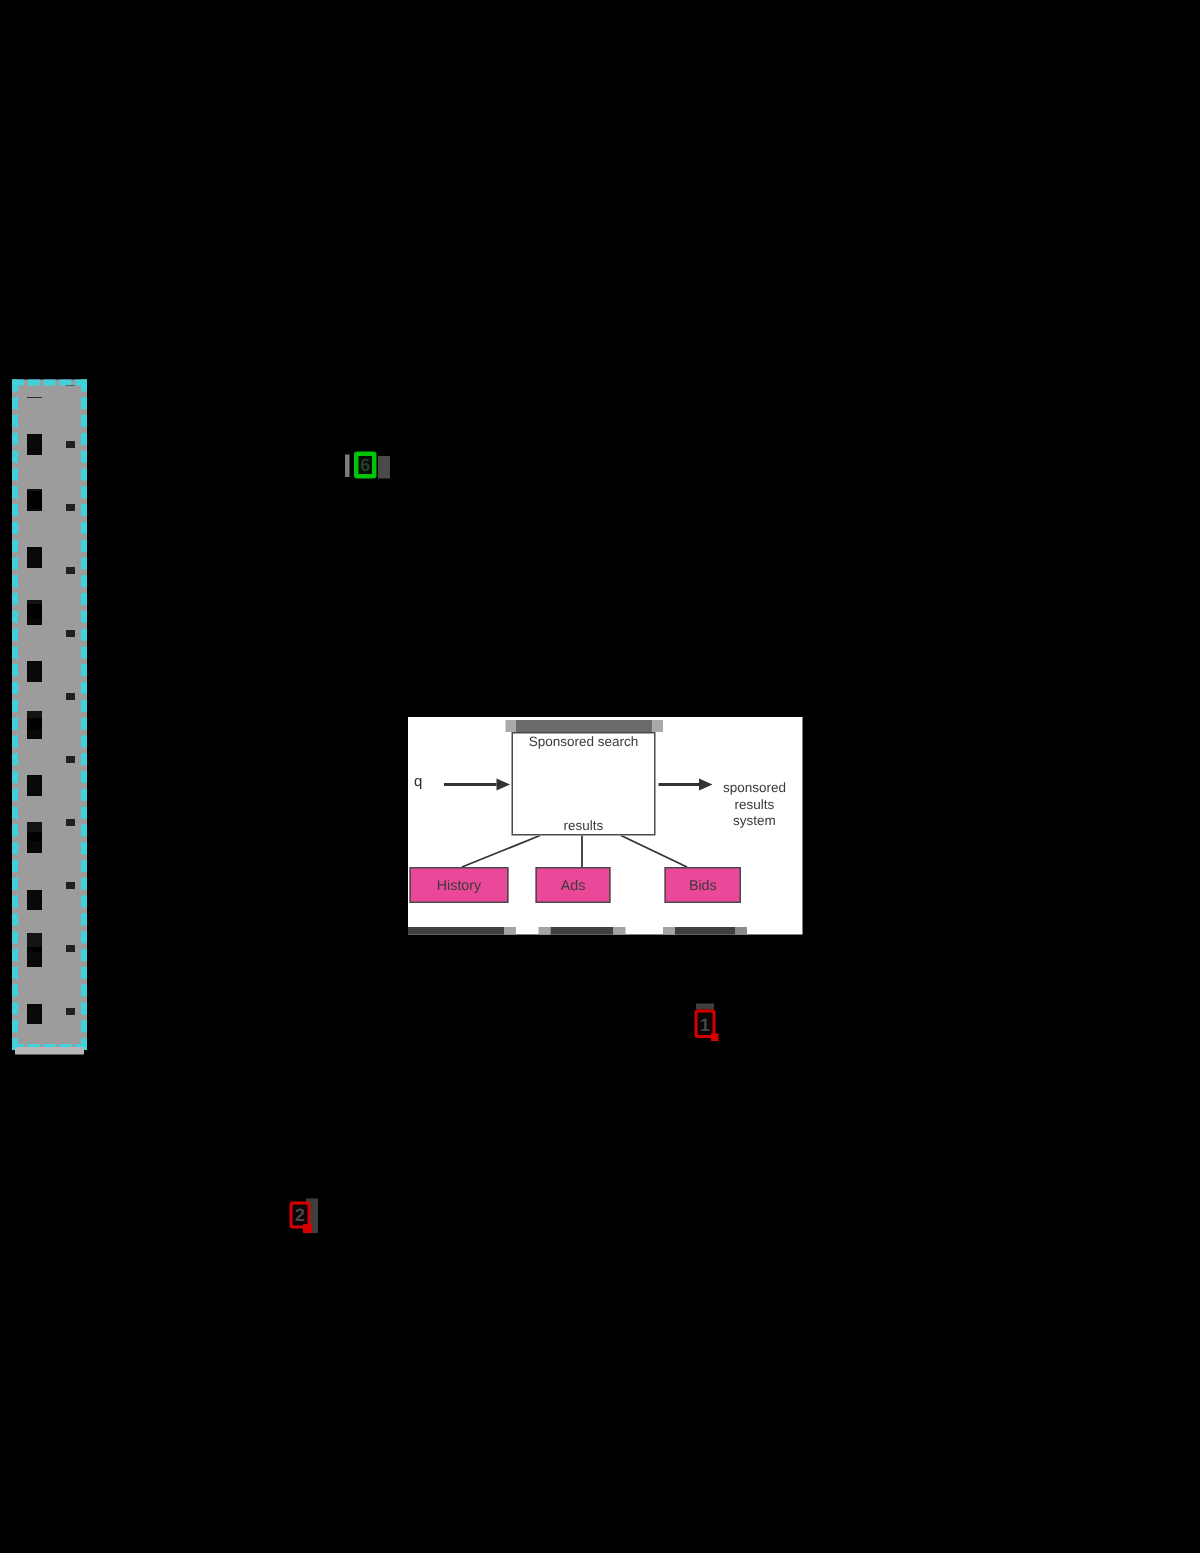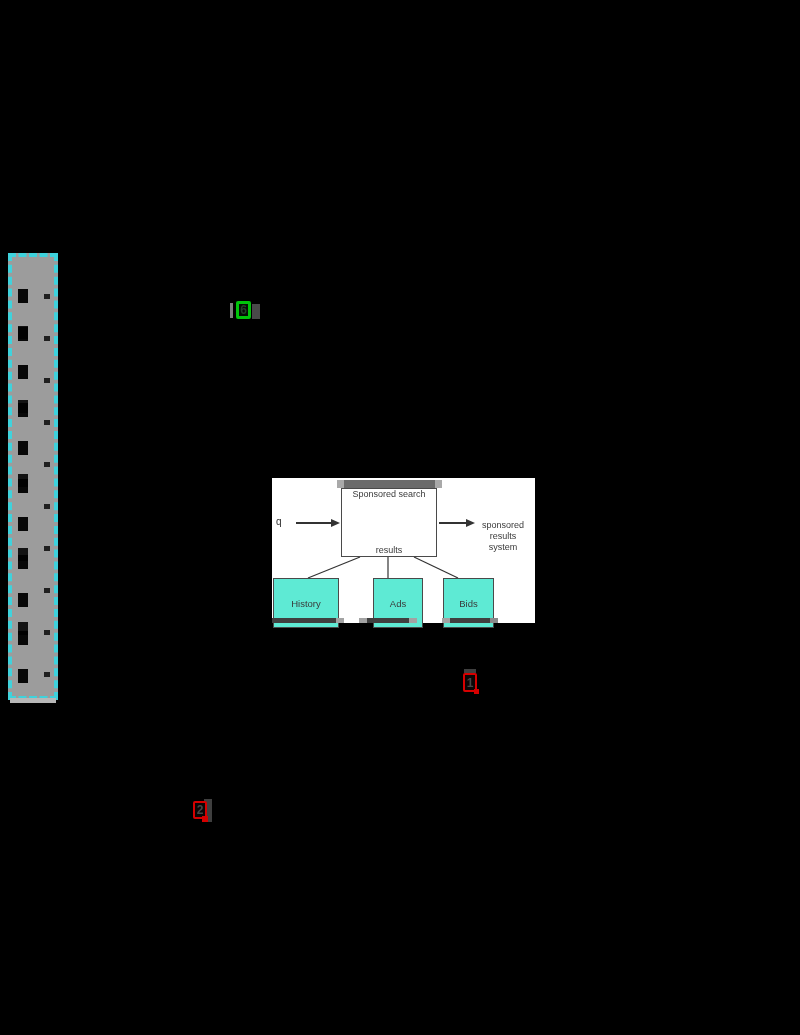--- a/index.html
+++ b/index.html
@@ -41,26 +41,26 @@
   .q-label{position:absolute;left:4px;top:38px;width:14px;font-size:10px;color:#2e2e2e;}
   .aline{position:absolute;height:2px;background:#333;top:44px;}
   .aline.in{left:24px;width:35px;}
   .aline.out{left:167px;width:27px;}
   .ahead{position:absolute;top:41px;width:0;height:0;
     border-top:4px solid transparent;border-bottom:4px solid transparent;border-left:9px solid #333;}
   .ahead.in{left:59px;} .ahead.out{left:194px;}
   .out-text{position:absolute;left:200px;top:42px;width:62px;text-align:center;
     font-size:9px;line-height:11px;color:#3a3a3a;}
   .child-box{
-    position:absolute;top:100px;height:50px;box-sizing:border-box;background:#5eead4;
+    position:absolute;top:100px;height:24px;box-sizing:border-box;background:#ec4899;
     border:1px solid #4a4a4a;display:flex;align-items:center;justify-content:center;
     font-size:9.5px;color:#3a3a3a;
   }
   .child-box.history{left:1px;width:66px;}
-  .child-box.ads{left:101px;width:50px;}
+  .child-box.ads{left:85px;width:50px;}
   .child-box.bids{left:171px;width:51px;}
   .bbar{position:absolute;top:140px;height:5px;background:#3f3f3f;}
   .bcap{position:absolute;top:140px;height:5px;width:8px;background:#a3a3a3;}
 
   
   .linkbox{position:absolute;box-sizing:border-box;display:flex;align-items:center;justify-content:center;
     border-radius:2px;text-decoration:none;font-size:12px;font-weight:bold;}
   .link-green{left:236px;top:301px;width:15px;height:18px;border:3px solid #00c40a;background:#060d06;color:#25402a;}
   .link-red1{left:463px;top:673px;width:14px;height:19px;border:2.5px solid #d60000;background:#0c0606;color:#474747;}
   .link-red2{left:193px;top:801px;width:14px;height:18px;border:2.5px solid #d60000;background:#0c0606;color:#474747;}

